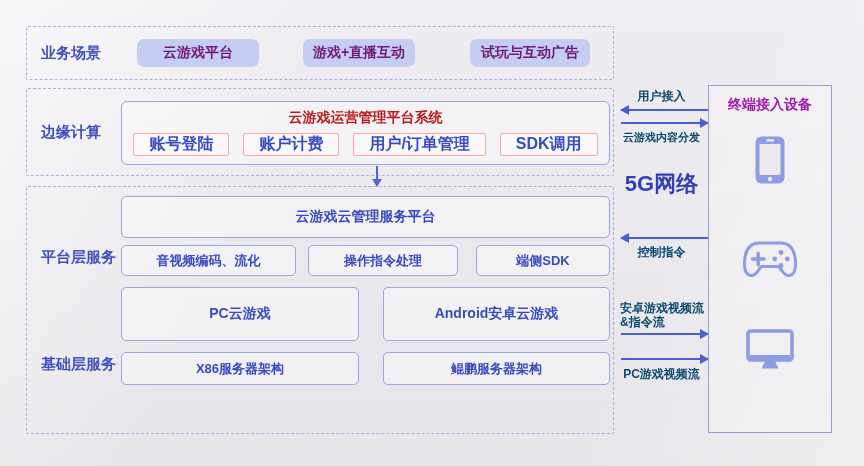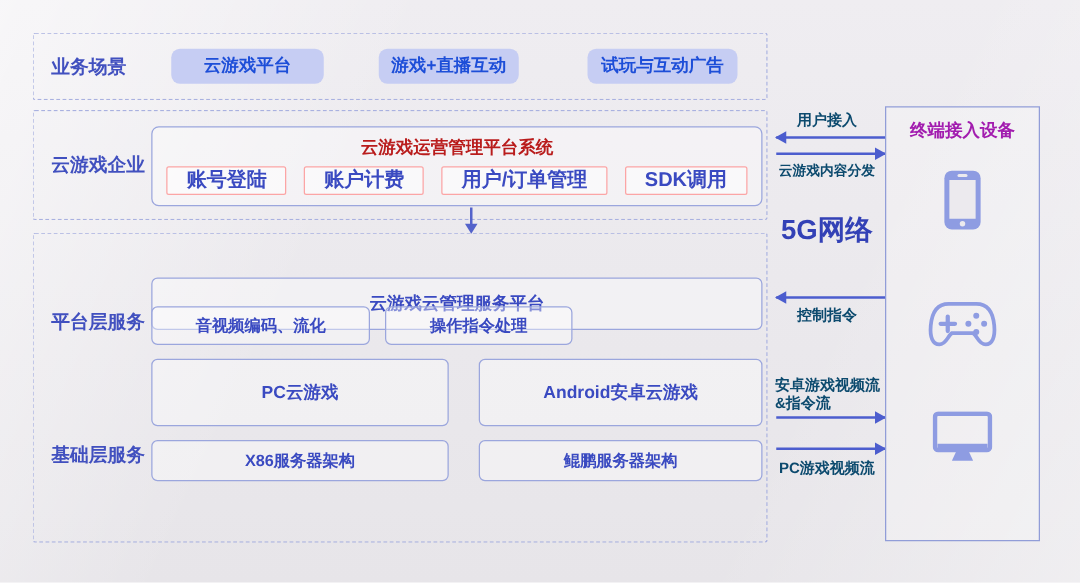--- a/index.html
+++ b/index.html
@@ -23,21 +23,21 @@
     font-size:15px;
     font-weight:bold;
     color:#4150bf;
     white-space:nowrap;
   }
   .pill {
     position:absolute;
     height:28px;
     background:#c6cdf3;
     border-radius:7px;
-    color:#1d4ed8;
+    color:#701a75;
     font-size:14px;
     font-weight:bold;
     display:flex;
     align-items:center;
     justify-content:center;
   }
   .obox {
     position:absolute;
     border:1px solid #9ba6dd;
     border-radius:5px;
@@ -139,45 +139,46 @@
 <body>
 
 <div class="dashed-section" style="left:26px; top:26px; width:588px; height:54px;">
   <div class="side-label" style="left:14px; top:17px;">业务场景</div>
   <div class="pill" style="left:110px; top:12px; width:122px;">云游戏平台</div>
   <div class="pill" style="left:276px; top:12px; width:112px;">游戏+直播互动</div>
   <div class="pill" style="left:443px; top:12px; width:120px;">试玩与互动广告</div>
 </div>
 
 <div class="dashed-section" style="left:26px; top:88px; width:588px; height:88px;">
-  <div class="side-label" style="left:14px; top:34px;">云游戏企业</div>
+  <div class="side-label" style="left:14px; top:34px;">边缘计算</div>
   <div class="ent-box">
     <div class="ent-title">云游戏运营管理平台系统</div>
     <div class="ent-modules">
       <div class="ent-module">账号登陆</div>
       <div class="ent-module">账户计费</div>
       <div class="ent-module">用户/订单管理</div>
       <div class="ent-module">SDK调用</div>
     </div>
   </div>
 </div>
 
 <div class="down-arrow">
   <div class="stem"></div>
     <div class="head"></div>
 </div>
 
 <div class="dashed-section" style="left:26px; top:186px; width:588px; height:248px;">
   <div class="side-label" style="left:14px; top:61px;">平台层服务</div>
   <div class="side-label" style="left:14px; top:168px;">基础层服务</div>
 
-  <div class="obox" style="left:94px; top:9px; width:489px; height:42px;margin-top:26px;">云游戏云管理服务平台</div>
+  <div class="obox" style="left:94px; top:9px; width:489px; height:42px;">云游戏云管理服务平台</div>
 
   <div class="obox" style="left:94px; top:58px; width:175px; height:31px; font-size:13px;">音视频编码、流化</div>
   <div class="obox" style="left:281px; top:58px; width:150px; height:31px; font-size:13px;">操作指令处理</div>
+  <div class="obox" style="left:449px; top:58px; width:134px; height:31px; font-size:13px;">端侧SDK</div>
 
   <div class="obox" style="left:94px; top:100px; width:238px; height:54px;">PC云游戏</div>
   <div class="obox" style="left:356px; top:100px; width:227px; height:54px;">Android安卓云游戏</div>
 
   <div class="obox" style="left:94px; top:165px; width:238px; height:33px; font-size:13px;">X86服务器架构</div>
   <div class="obox" style="left:356px; top:165px; width:227px; height:33px; font-size:13px;">鲲鹏服务器架构</div>
 
 </div>
 
 <div class="flows">

